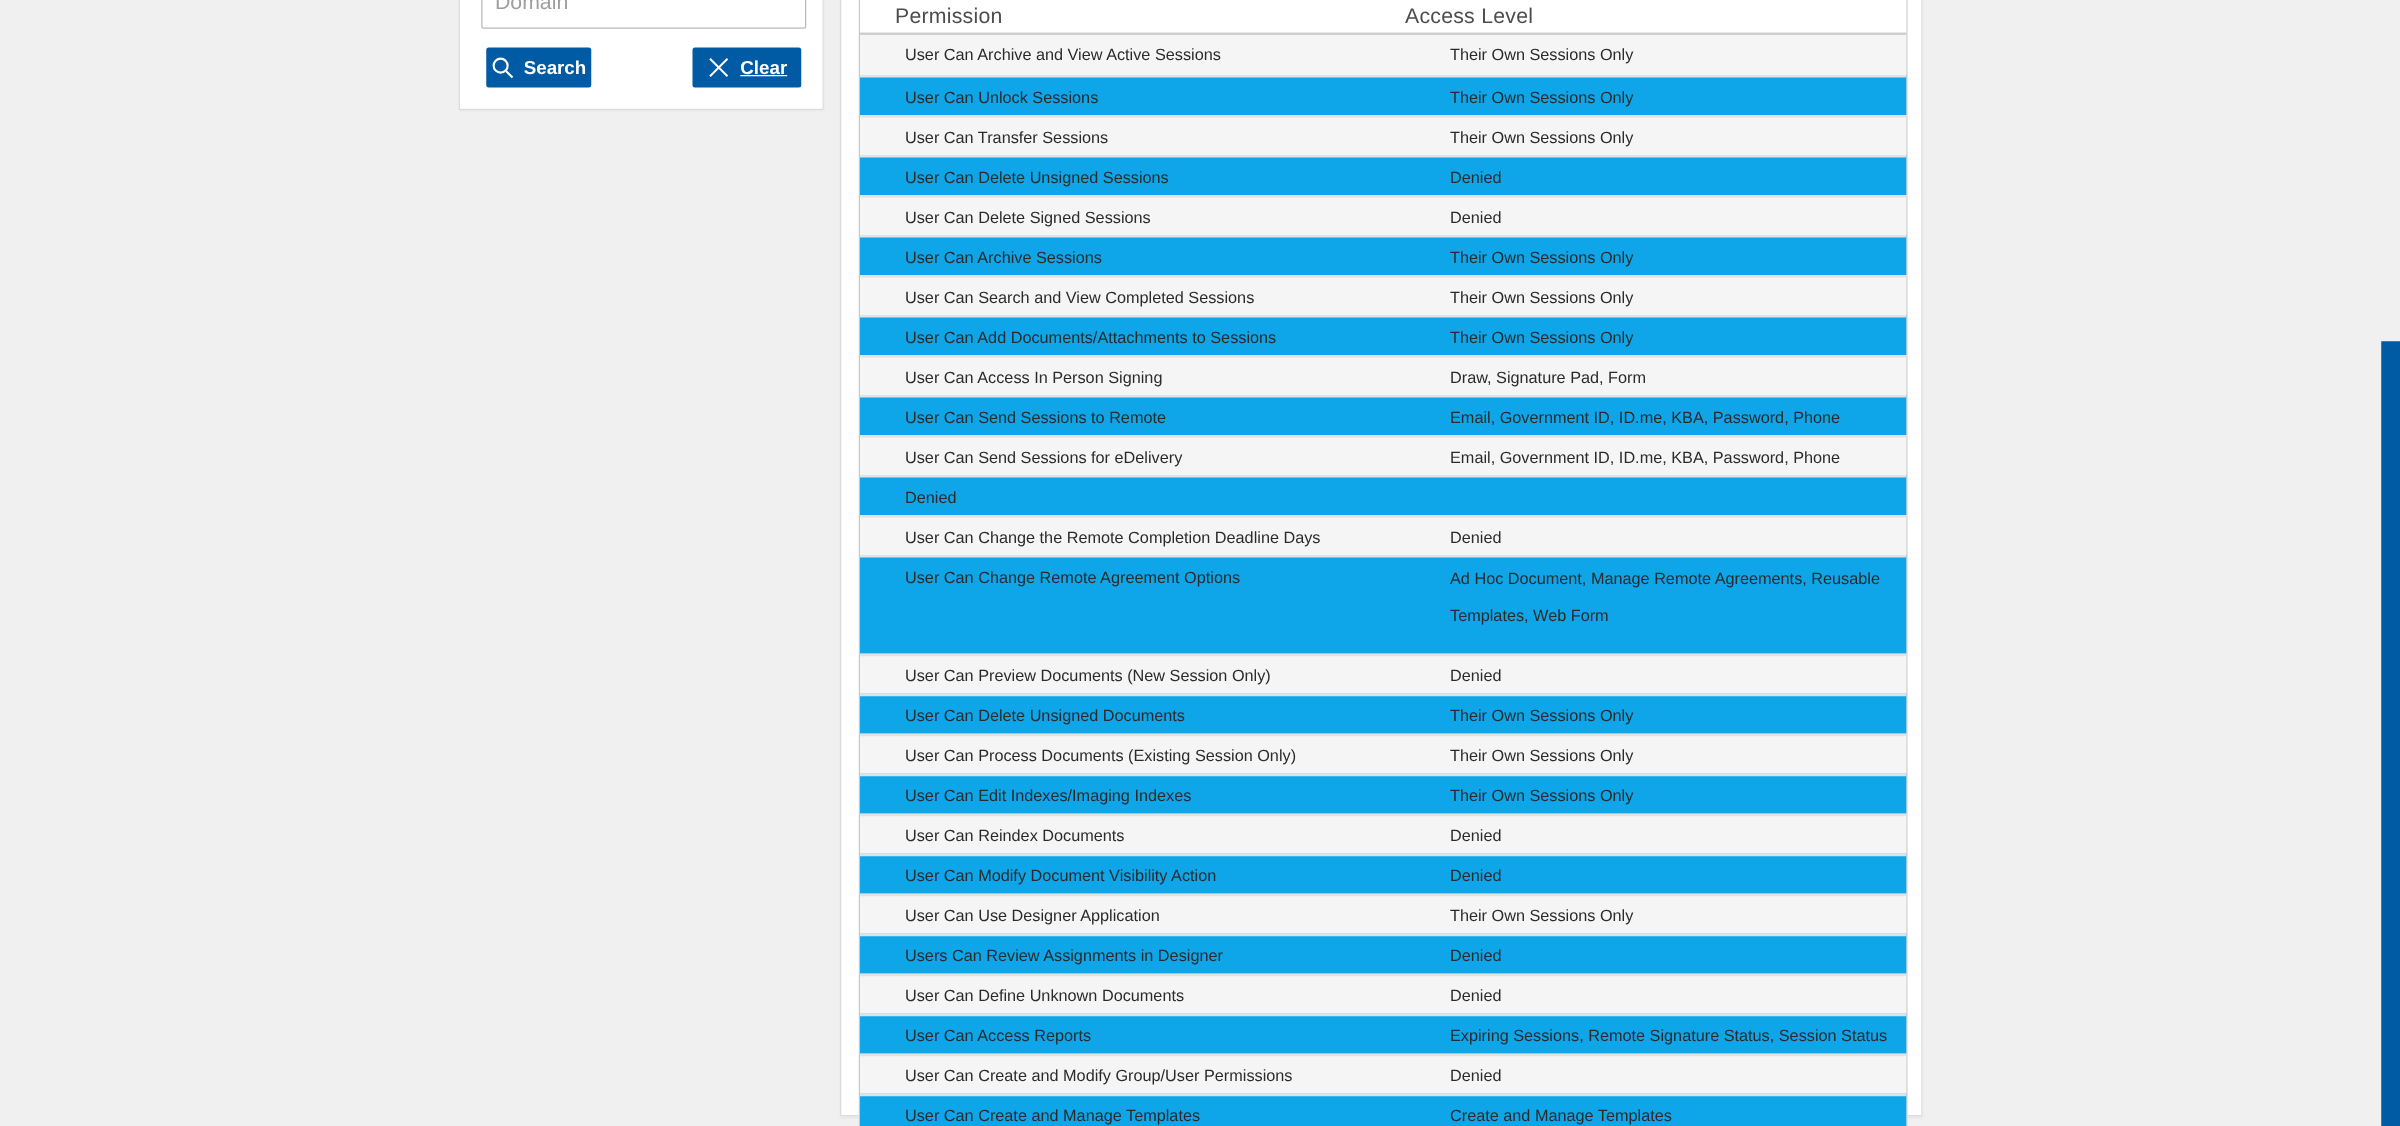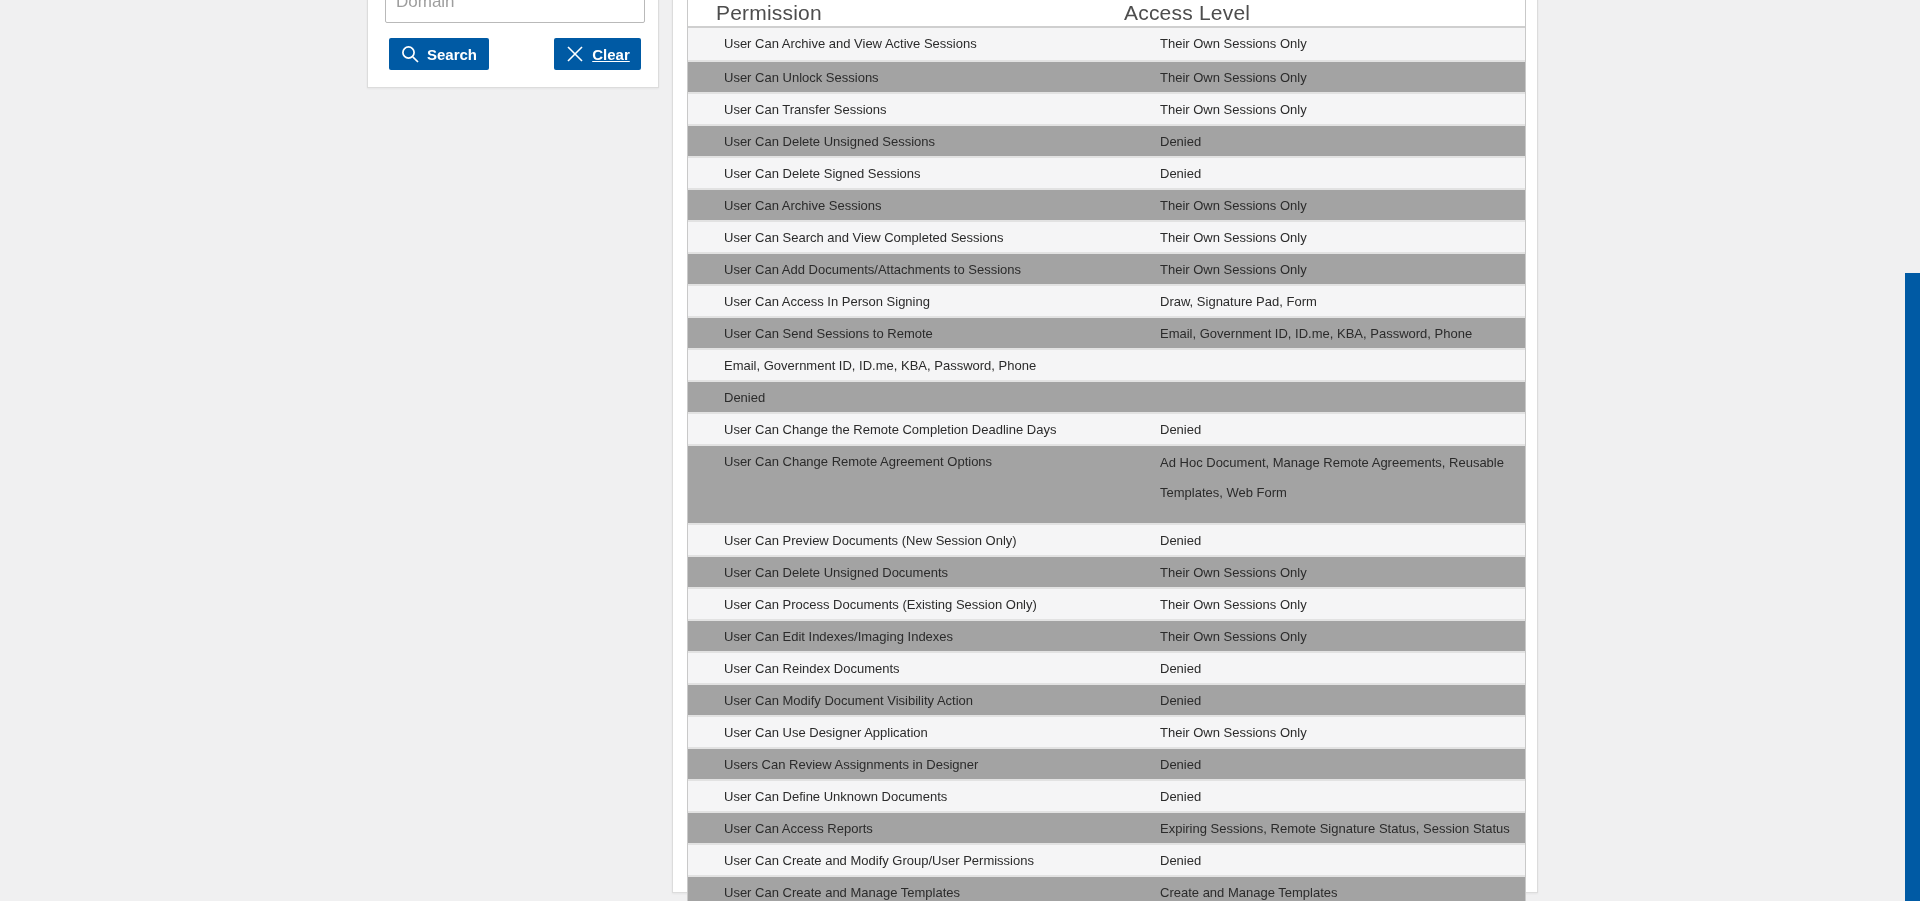--- a/index.html
+++ b/index.html
@@ -59,21 +59,21 @@
     font-family: "Liberation Sans", sans-serif;
     font-size: 15px;
     font-weight: bold;
     display: flex;
     align-items: center;
     justify-content: center;
     gap: 7px;
     cursor: pointer;
     padding: 0;
   }
-  .btn-search { left: 21px;  width: 100px; }
+  .btn-search { left: 21px;  width: 84px; }
   .btn-clear  { left: 186px; width: 87px; text-decoration: underline; }
   .btn svg { display: block; }
 
   
   .table-card {
     position: absolute;
     left: 672px;
     top: -8px;
     width: 866px;
     height: 901px;
@@ -94,31 +94,31 @@
   .thead {
     display: grid;
     grid-template-columns: 436px 1fr;
     height: 28px;
     align-items: center;
     background: #ffffff;
     border-bottom: 2px solid #cfcfcf;
     box-sizing: border-box;
   }
   .th {
-    font-size: 21px;
+    font-size: 17px;
     color: #4d4d4d;
     letter-spacing: 0.2px;
   }
   .th.perm { padding-left: 28px; }
   .tbody .row {
     display: grid;
     grid-template-columns: 436px 1fr;
     height: 32px;
     box-sizing: border-box;
-    background: #a3a3a3;
+    background: #0ea5e9;
   }
   .tbody .row:nth-child(odd) { background: #f5f5f6; }
   .tbody .row + .row { border-top: 2px solid #e2e2e2; }
   .tbody .row.tall { height: 79px; }
   .cell {
     font-size: 13px;
     line-height: 15px;
     color: #2b2b2b;
     padding-top: 8px;
     box-sizing: border-box;
@@ -218,20 +218,21 @@
           </div>
           <div class="row">
             <div class="cell perm">User Can Access In Person Signing</div>
             <div class="cell access">Draw, Signature Pad, Form</div>
           </div>
           <div class="row">
             <div class="cell perm">User Can Send Sessions to Remote</div>
             <div class="cell access">Email, Government ID, ID.me, KBA, Password, Phone</div>
           </div>
           <div class="row">
+            <div class="cell perm">User Can Send Sessions for eDelivery</div>
             <div class="cell access">Email, Government ID, ID.me, KBA, Password, Phone</div>
           </div>
           <div class="row">
             <div class="cell access">Denied</div>
           </div>
           <div class="row">
             <div class="cell perm">User Can Change the Remote Completion Deadline Days</div>
             <div class="cell access">Denied</div>
           </div>
           <div class="row tall">

